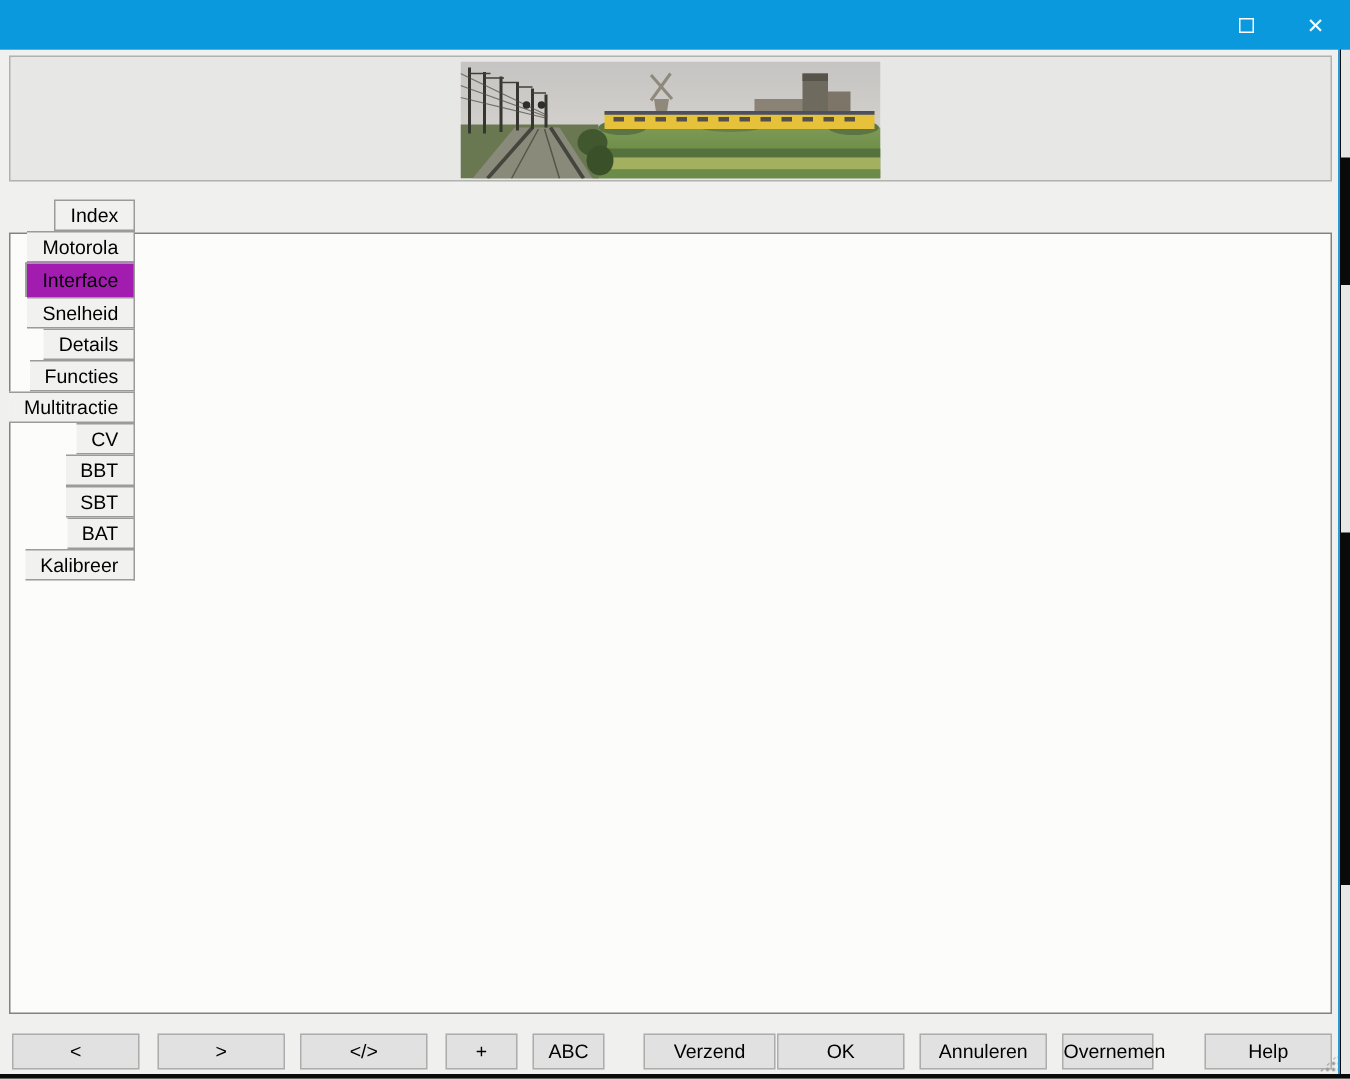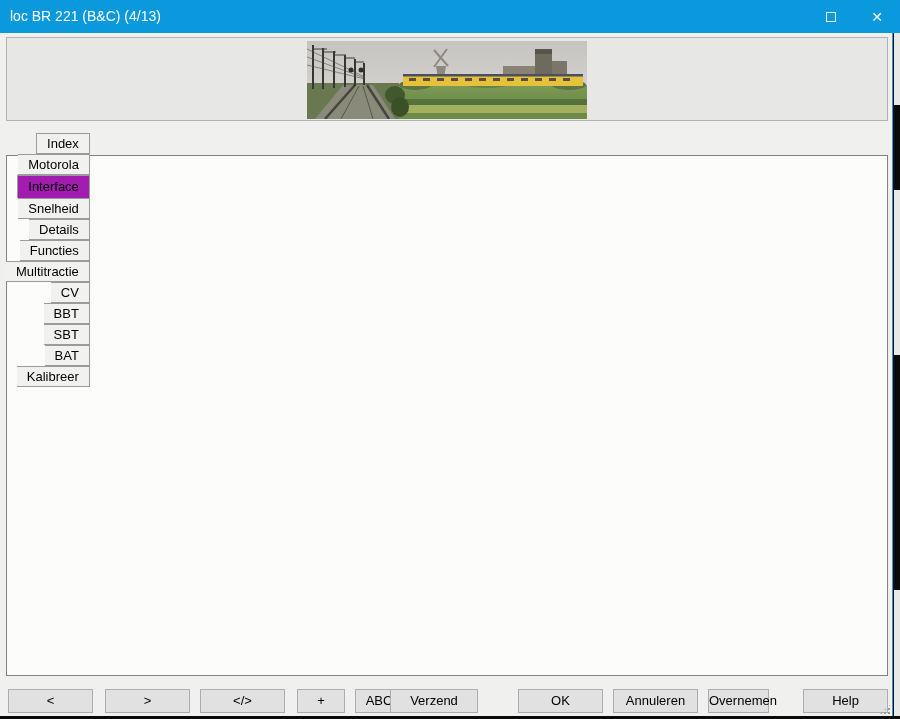--- a/index.html
+++ b/index.html
@@ -68,21 +68,20 @@
   
   .fbtn { position:absolute; top:689px; height:24px; background:#e1e1e1; border:1px solid #adadad; font-size:13px; color:#000; text-align:center; line-height:22px; }
   .grip { position:absolute; left:879px; top:703px; width:13px; height:12px; background-image:radial-gradient(#9a9a9a 1px, transparent 1.2px); background-size:4px 4px; clip-path:polygon(100% 0, 100% 100%, 0 100%); }
 </style>
 </head>
 <body>
 
 <div class="screen">
 
   <div class="titlebar">
-    <span class="title-text">loc BR 221 (B&amp;C) (4/13)</span>
     <div class="winbtn btn-max">
         <span class="max-glyph"></span>
       </div>
     <div class="winbtn btn-close">
         <span class="close-glyph">✕</span>
       </div>
   </div>
 
   <div class="window-body">
 
@@ -401,21 +400,21 @@
           </span>
         </span>
     </div>
   </div>
 
   <div class="fbtn" style="left:8px;width:85px;">&lt;</div>
   <div class="fbtn" style="left:105px;width:85px;">&gt;</div>
   <div class="fbtn" style="left:200px;width:85px;">&lt;/&gt;</div>
   <div class="fbtn" style="left:297px;width:48px;">+</div>
   <div class="fbtn" style="left:355px;width:48px;">ABC</div>
-  <div class="fbtn" style="left:390px;width:88px;">Verzend</div>
+  <div class="fbtn" style="left:429px;width:88px;">Verzend</div>
   <div class="fbtn" style="left:518px;width:85px;">OK</div>
   <div class="fbtn" style="left:613px;width:85px;">Annuleren</div>
   <div class="fbtn" style="left:708px;width:61px;">Overnemen</div>
   <div class="fbtn" style="left:803px;width:85px;">Help</div>
   <div class="grip"></div>
 
   <div class="right-strip">
     <div class="blk" style="top:72px;height:85px;"></div>
     <div class="blk" style="top:322px;height:235px;"></div>
   </div>

